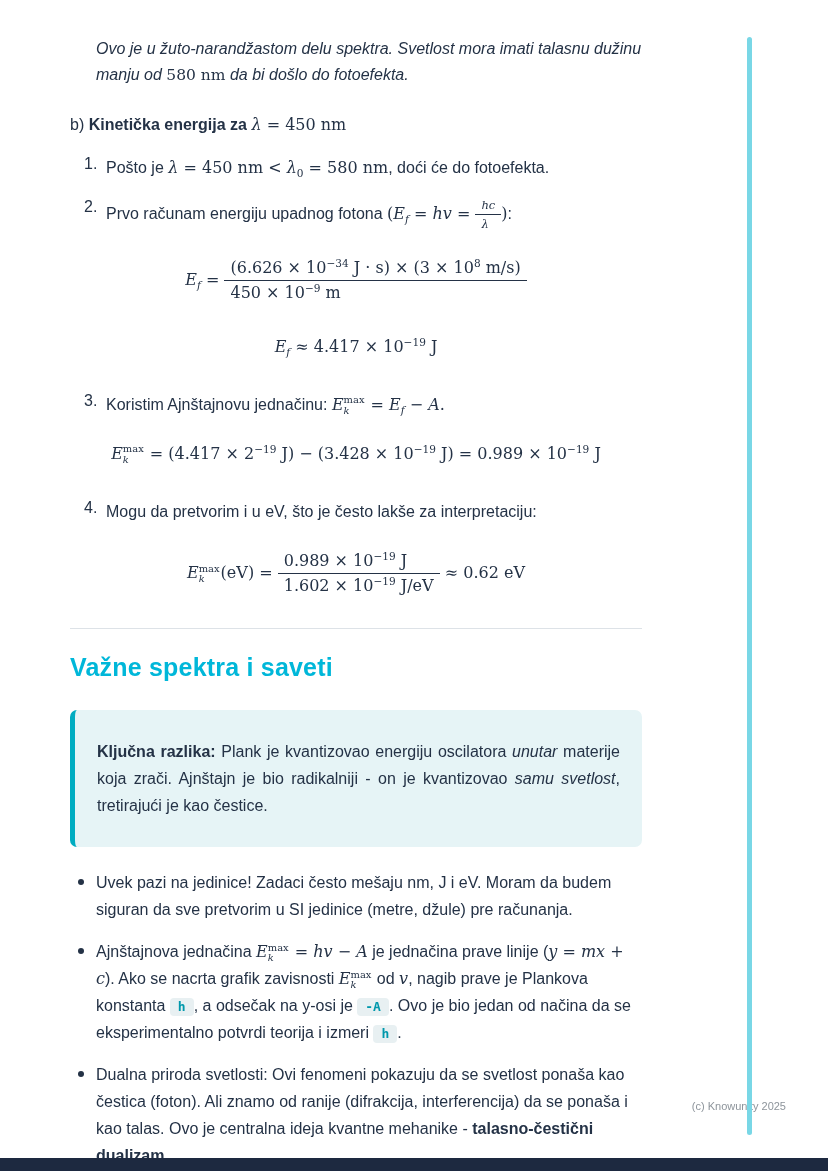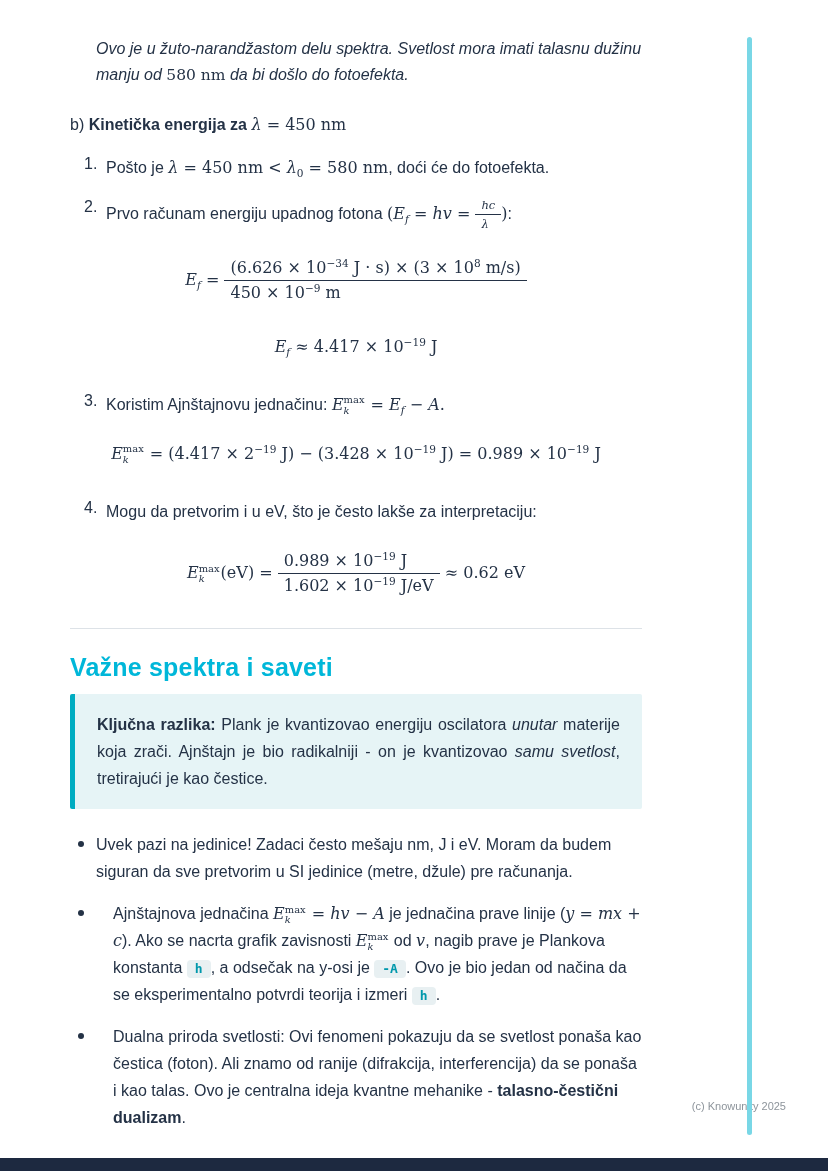--- a/index.html
+++ b/index.html
@@ -57,29 +57,29 @@
   .ss-b{display:block;font-style:italic;}
 
   .divider{border:none;border-top:1px solid var(--divider);margin:32px 0 0 0;}
 
   .notes-heading{
     margin:24px 0 0 0;font-size:25px;font-weight:700;color:var(--accent);
     letter-spacing:0.2px;
   }
 
   .callout{
-    margin-top:12px;background:var(--callout-bg);
+    margin-top:28px;background:var(--callout-bg);
     border-left:5px solid var(--callout-border);
-    padding:17px 22px;border-radius:2px;
+    padding:28px 22px;border-radius:7px;
   }
   .callout-text{margin:0;text-align:justify;line-height:27px;}
 
   .bullets{list-style:none;margin:22px 0 0 0;padding:0 0 0 8px;}
   .bullet{display:flex;}
-  .bullet + .bullet{margin-top:15px;gap:17px;}
+  .bullet + .bullet{margin-top:15px;}
   .dot{flex:0 0 6px;width:6px;height:6px;border-radius:50%;background:var(--ink);margin:10px 12px 0 0;}
   .bullet-text{flex:1;line-height:27px;}
 
   .chip{
     display:inline-block;background:var(--chip-bg);color:var(--chip-text);
     font-family:"DejaVu Sans Mono","Liberation Mono",monospace;
     font-size:13px;font-weight:bold;border-radius:4px;padding:2px 8px;
     line-height:1.1;vertical-align:baseline;
   }
 

